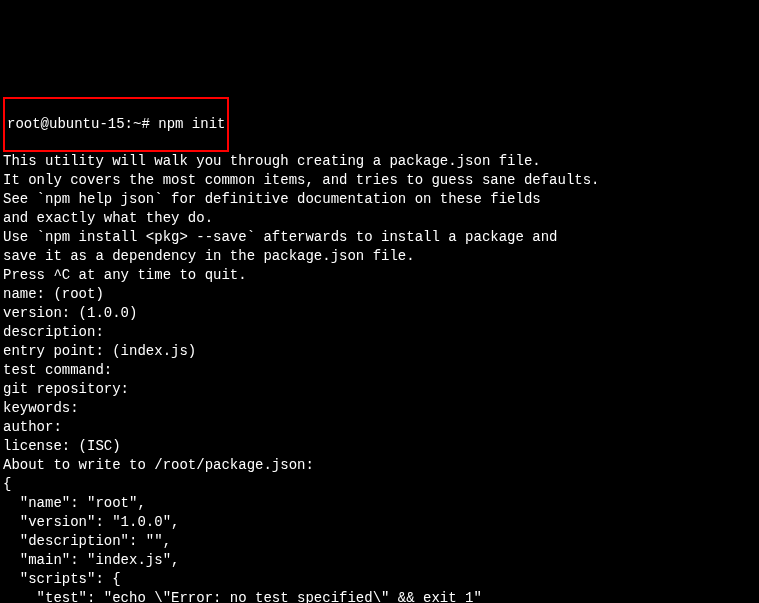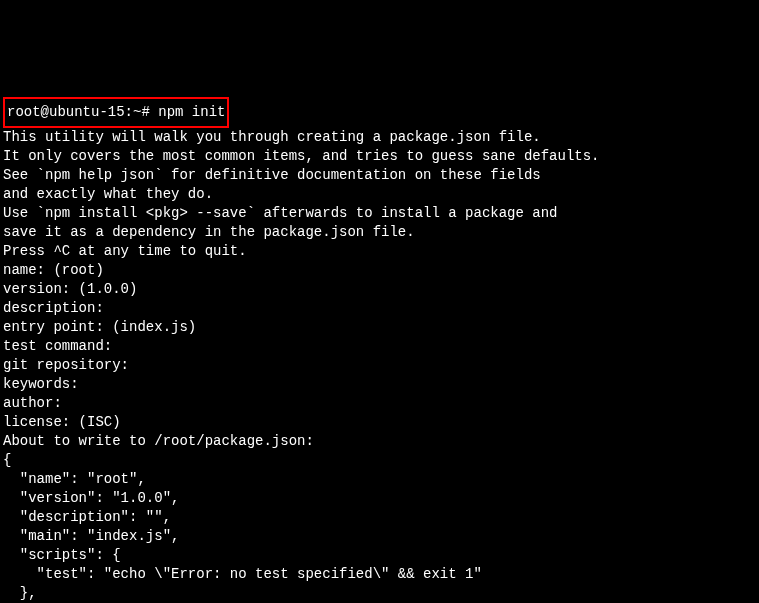--- a/index.html
+++ b/index.html
@@ -14,21 +14,21 @@
     height: 603px;
     overflow: hidden;
     white-space: pre;
   }
   .terminal {
     padding: 2px 3px;
   }
   .highlight-box {
     border: 2px solid #ff0000;
     display: inline-block;
-    padding: 4px 2px;
+    padding: 16px 2px;
     box-sizing: border-box;
   }
   .line { display: block; }
 </style>
 </head>
 <body>
 
 
 
 <div class="terminal"><span class="line"><span class="highlight-box"><span>root@ubuntu-15:~# </span><span>npm init</span></span></span><span class="line">This utility will walk you through creating a package.json file.</span><span class="line">It only covers the most common items, and tries to guess sane defaults.</span><span class="line"></span><span class="line">See `npm help json` for definitive documentation on these fields</span><span class="line">and exactly what they do.</span><span class="line"></span><span class="line">Use `npm install &lt;pkg&gt; --save` afterwards to install a package and</span><span class="line">save it as a dependency in the package.json file.</span><span class="line"></span><span class="line">Press ^C at any time to quit.</span><span class="line">name: (root)</span><span class="line">version: (1.0.0)</span><span class="line">description:</span><span class="line">entry point: (index.js)</span><span class="line">test command:</span><span class="line">git repository:</span><span class="line">keywords:</span><span class="line">author:</span><span class="line">license: (ISC)</span><span class="line">About to write to /root/package.json:</span><span class="line"></span><span class="line">{</span><span class="line">  "name": "root",</span><span class="line">  "version": "1.0.0",</span><span class="line">  "description": "",</span><span class="line">  "main": "index.js",</span><span class="line">  "scripts": {</span><span class="line">    "test": "echo \"Error: no test specified\" &amp;&amp; exit 1"</span><span class="line">  },</span><span class="line">  "author": "",</span><span class="line"></span><span class="line"></span></div>

